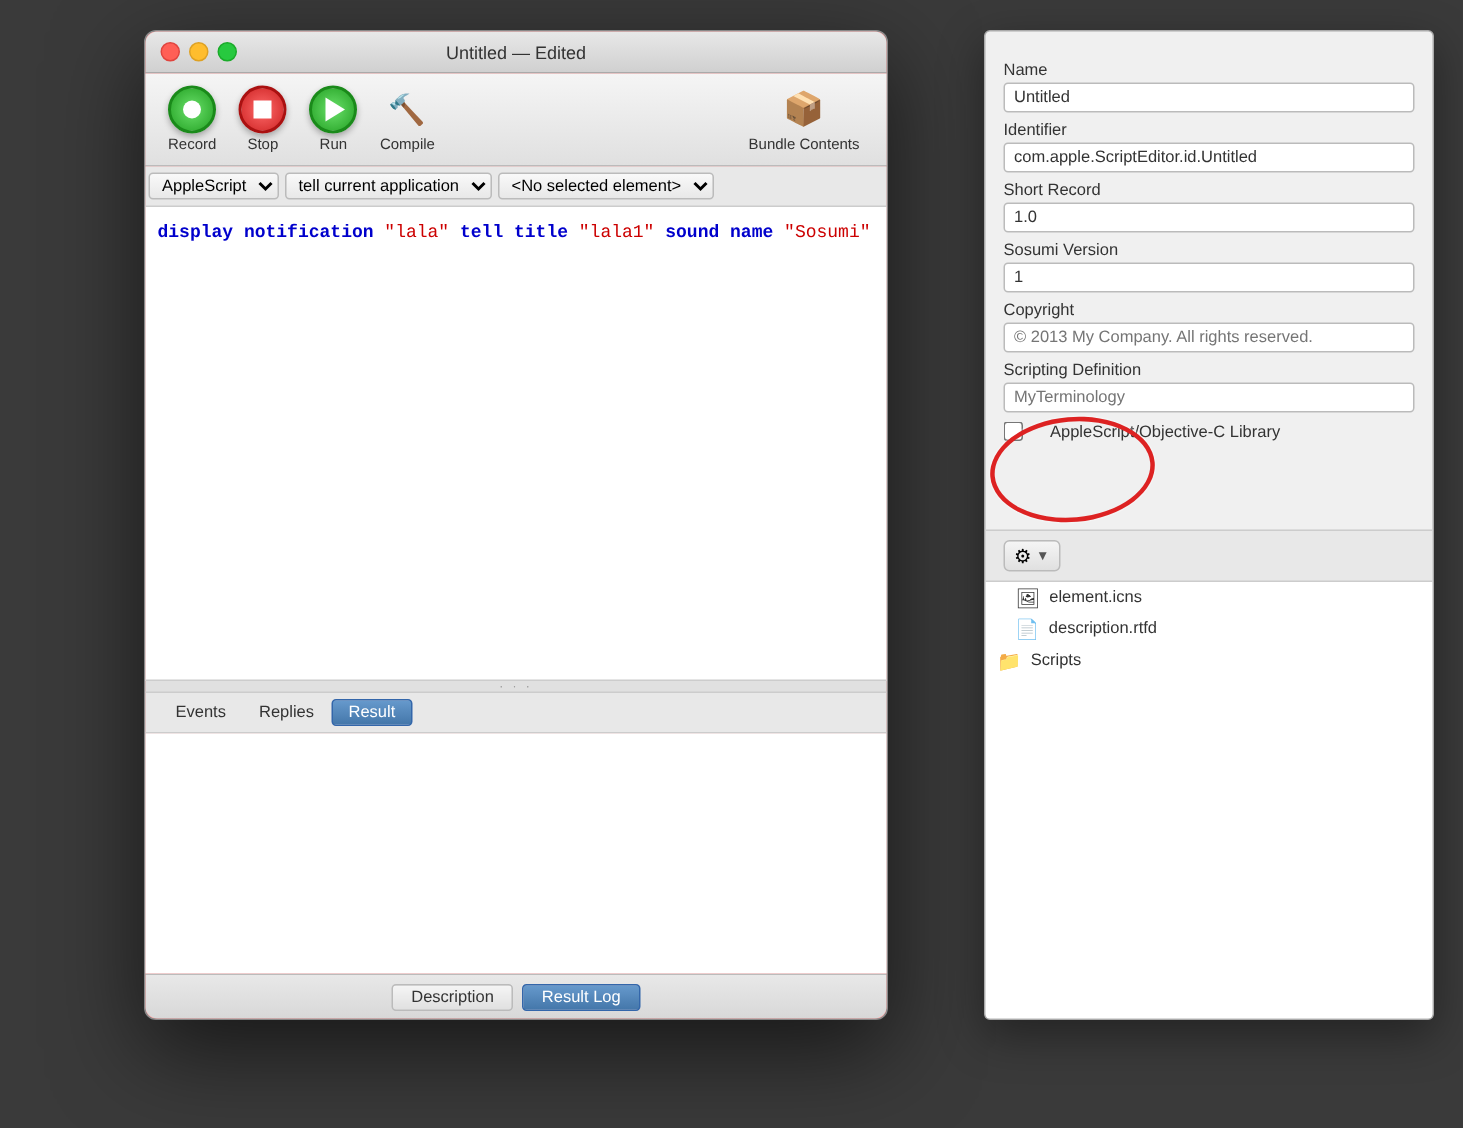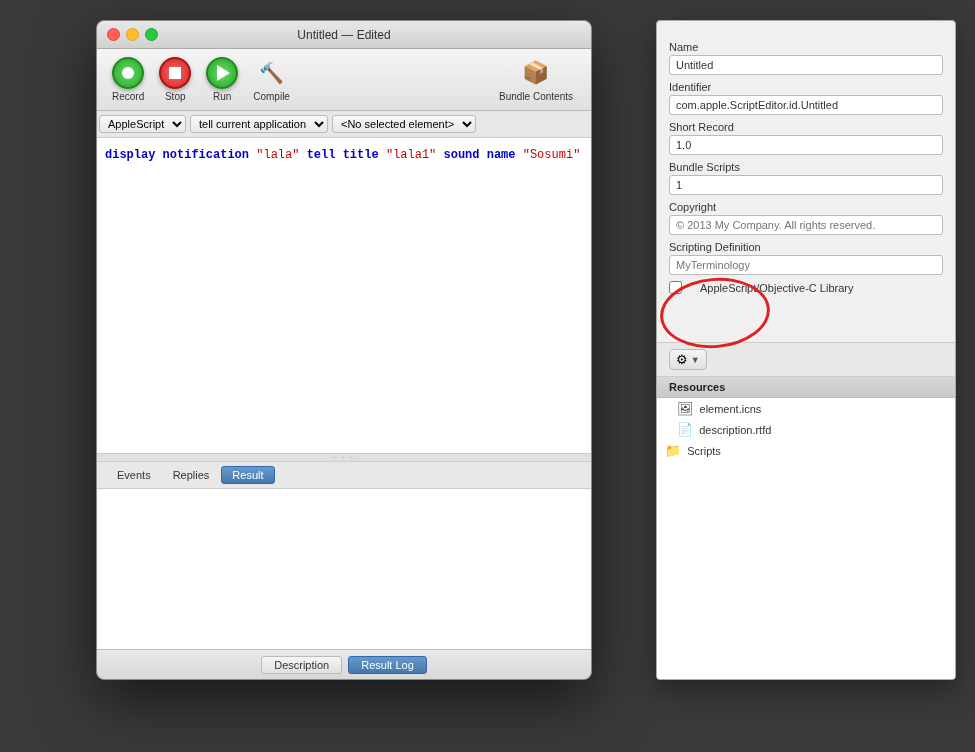--- a/index.html
+++ b/index.html
@@ -530,21 +530,21 @@
         <div class="prop-label">Identifier</div>
         <input class="prop-input" type="text" value="com.apple.ScriptEditor.id.Untitled" style="">
       </div>
 
       <div class="prop-group">
         <div class="prop-label">Short Record</div>
         <input class="prop-input" type="text" value="1.0" style="">
       </div>
 
       <div class="prop-group">
-        <div class="prop-label">Bundle Scripts</div>
+        <div class="prop-label">Sosumi Version</div>
         <input class="prop-input" type="text" value="1" style="">
       </div>
 
       <div class="prop-group">
         <div class="prop-label">Copyright</div>
         <input class="prop-input placeholder-text" type="text" placeholder="© 2013 My Company. All rights reserved." style="">
       </div>
 
       <div class="prop-group">
         <div class="prop-label">Scripting Definition</div>
@@ -558,21 +558,20 @@
 
     </div>
 
     <div class="gear-bar">
       <button class="gear-btn">
         <span>⚙</span>
         <span class="arrow">▼</span>
       </button>
     </div>
 
-    <div class="resources-header">Resources</div>
 
     <div class="resources-list">
       <div class="resource-item">
         <span class="file-icon">🖼</span>
         <span>element.icns</span>
       </div>
       <div class="resource-item">
         <span class="file-icon">📄</span>
         <span>description.rtfd</span>
       </div>

